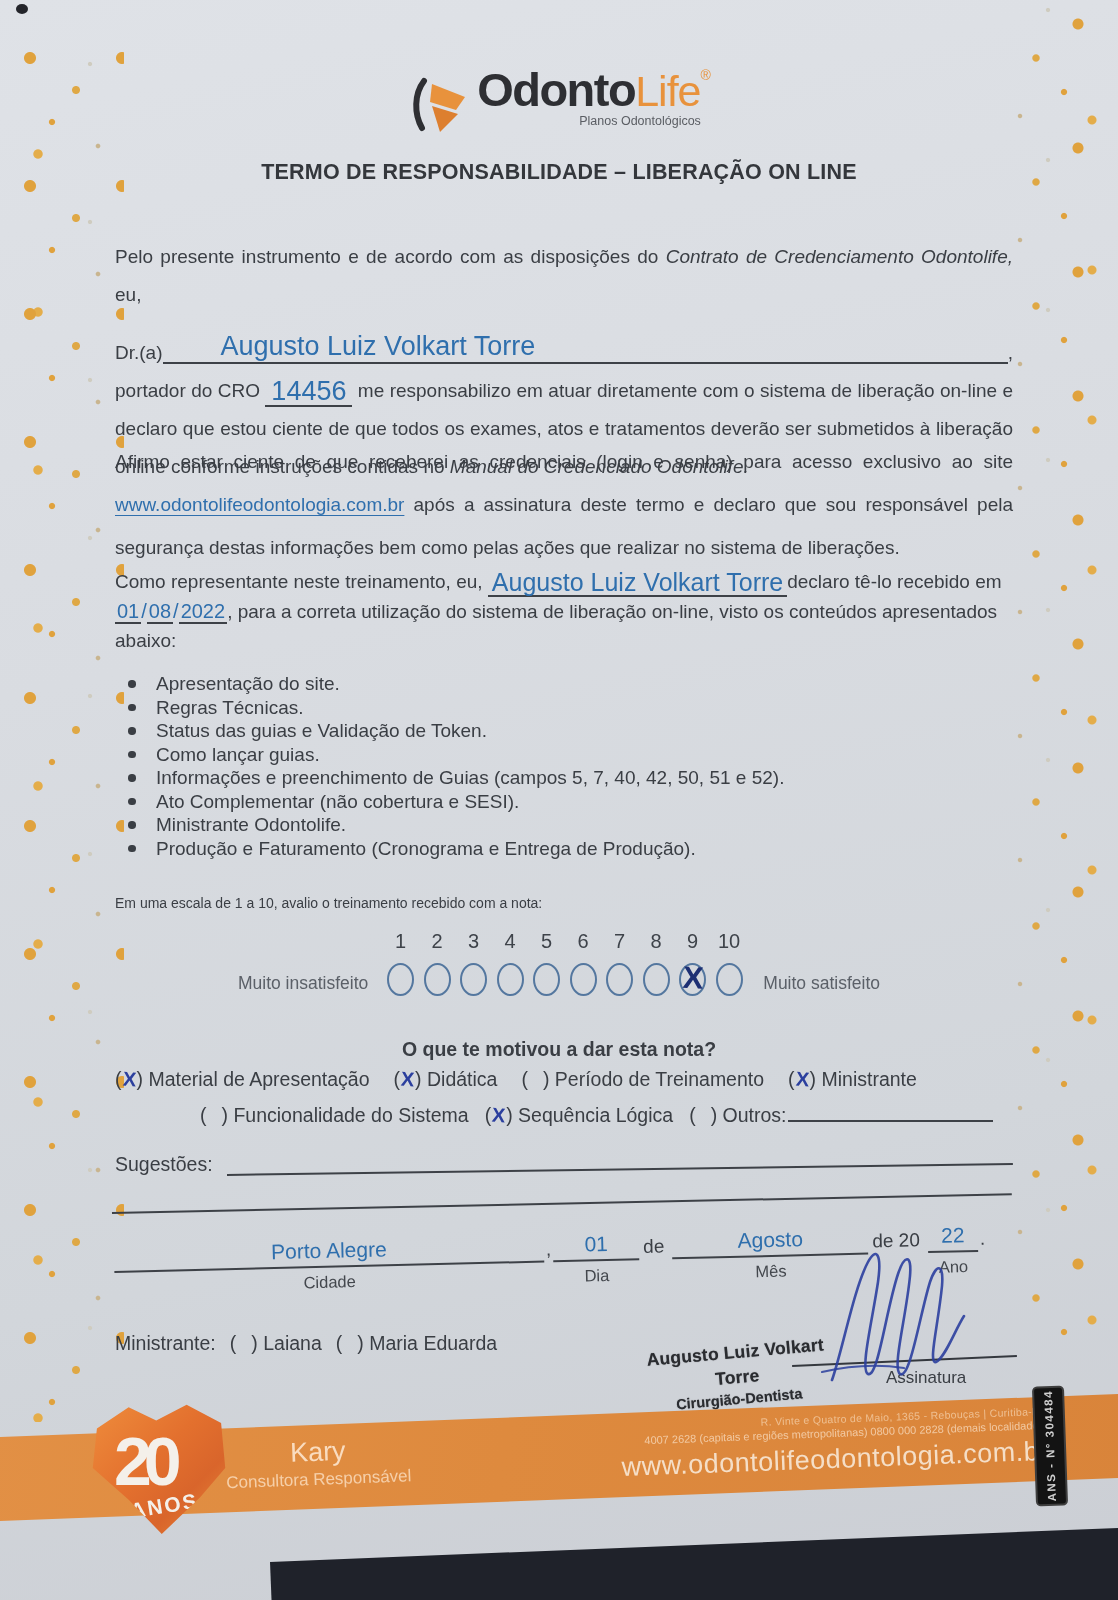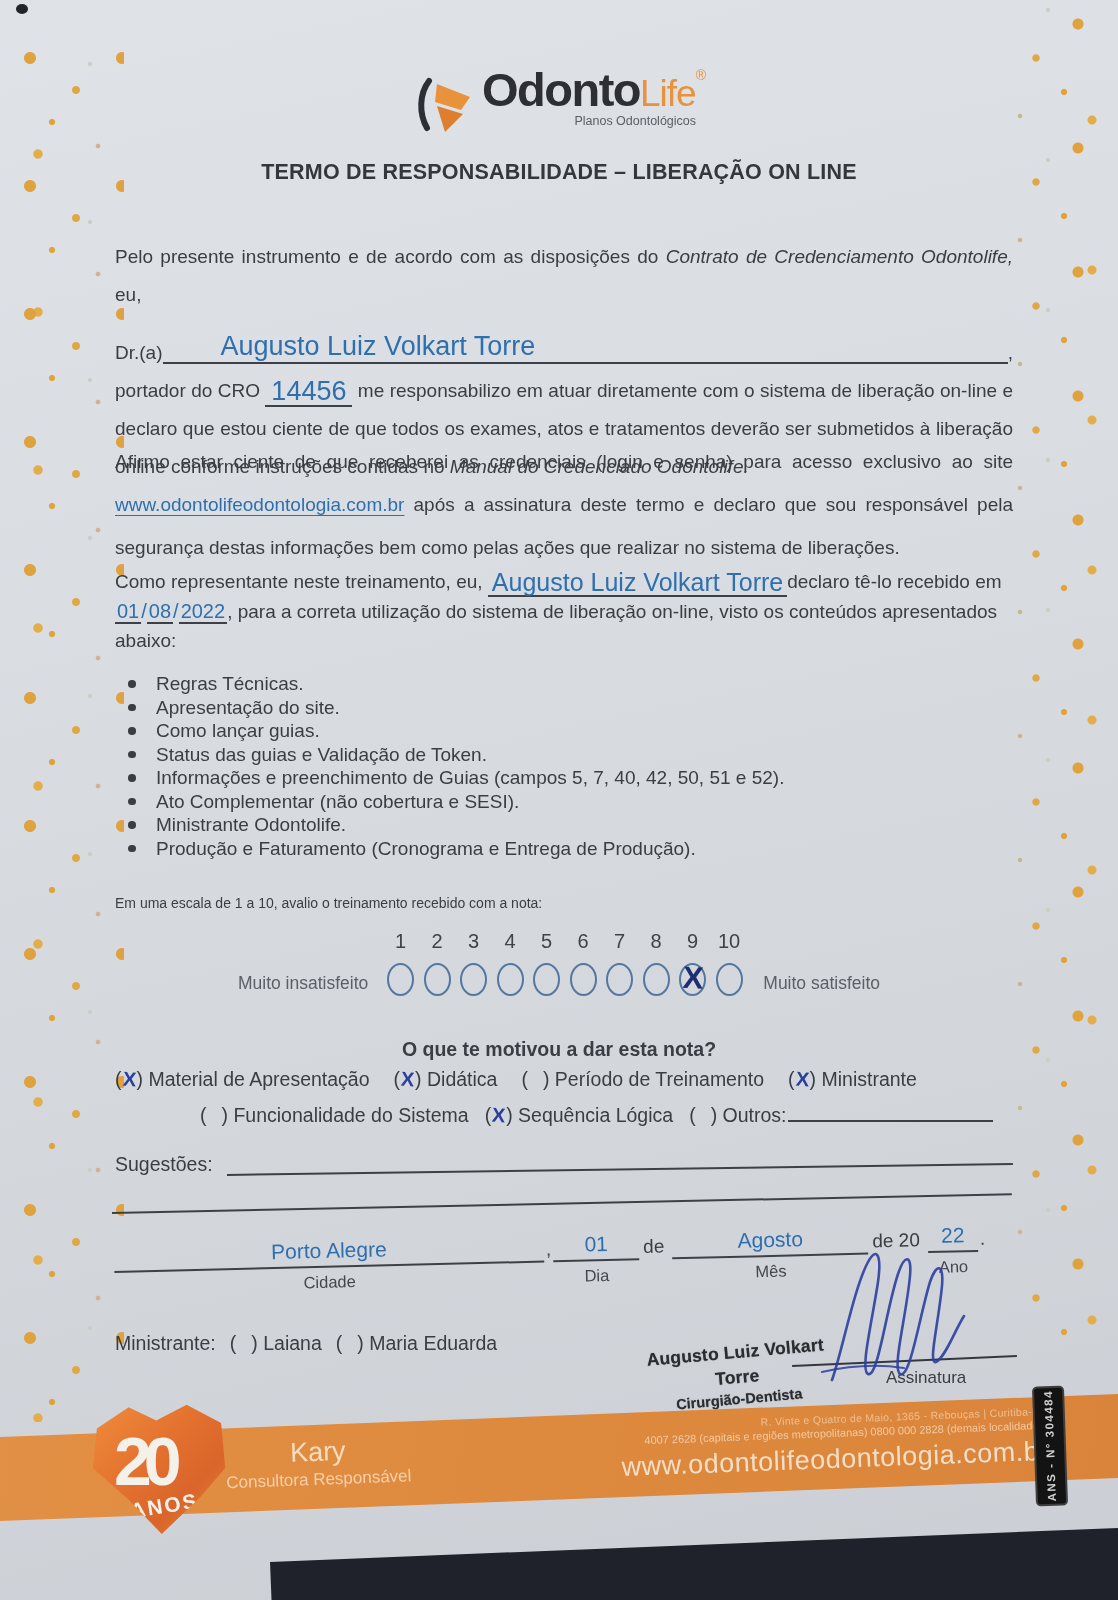--- a/index.html
+++ b/index.html
@@ -30,21 +30,21 @@
       radial-gradient(circle at 20px 116px,#c9b58f 1.7px,rgba(0,0,0,0) 2.7px),
       radial-gradient(circle at 92px 120px,#e4ad4a 4px,rgba(0,0,0,0) 5px),
       radial-gradient(circle at 48px 10px,#cfccc0 1.6px,rgba(0,0,0,0) 2.6px);
     background-size:96px 124px,96px 124px,96px 124px,96px 124px,130px 150px,130px 150px;}
 
   
   .logo-wrap{position:absolute;top:66px;left:0;width:100%;display:flex;justify-content:center;align-items:flex-start;}
   .logo-icon{margin-top:6px;margin-right:4px;}
   .logo-text{line-height:1;}
   .logo-main{font-size:47px;font-weight:700;letter-spacing:-1.5px;color:#2E2F33;}
-  .logo-life{font-size:37px;font-weight:400;letter-spacing:-1px;color:var(--brand-orange);margin-top:40px;}
+  .logo-life{font-size:43px;font-weight:400;letter-spacing:-1px;color:var(--brand-orange);margin-top:40px;}
   .logo-reg{font-size:14px;color:var(--brand-orange);vertical-align:26px;}
   .logo-tagline{font-size:12.5px;color:#5A5D63;text-align:right;margin-top:2px;padding-right:10px;}
 
   .doc-title{position:absolute;top:160px;left:0;width:100%;text-align:center;
     font-size:21.5px;font-weight:700;color:#34373C;letter-spacing:.2px;}
 
   .body-col{position:absolute;left:115px;width:898px;color:var(--ink);font-size:19px;}
   .p1{top:238px;}
   .p1a{text-align:justify;line-height:38px;}
   .italic{font-style:italic;}
@@ -174,24 +174,24 @@
       <span>,</span>
     </div>
     <div class="p1b"><span>portador do CRO </span><span class="cro-num">14456</span><span> me responsabilizo em atuar diretamente com o sistema de liberação on-line e declaro que estou ciente de que todos os exames, atos e tratamentos deverão ser submetidos à liberação online conforme instruções contidas no </span><span class="italic">Manual do Credenciado Odontolife.</span></div>
   </div>
 
   <div class="body-col p2"><span>Afirmo estar ciente de que receberei as credenciais (login e senha) para acesso exclusivo ao site </span><span class="url-link">www.odontolifeodontologia.com.br</span><span> após a assinatura deste termo e declaro que sou responsável pela segurança destas informações bem como pelas ações que realizar no sistema de liberações.</span></div>
 
   <div class="body-col p3"><span>Como representante neste treinamento, eu,</span> <span class="p3-name">Augusto Luiz Volkart Torre</span><span>declaro tê-lo recebido em </span><span class="p3-date"><span class="seg">01</span><span>/</span><span class="seg">08</span><span>/</span><span class="seg">2022</span></span><span>,  para a correta utilização do sistema de liberação on-line, visto os conteúdos apresentados abaixo:</span></div>
 
   <ul class="body-col topics">
+      <li>Apresentação do site.</li>
       <li>Regras Técnicas.</li>
-      <li>Apresentação do site.</li>
+      <li>Status das guias e Validação de Token.</li>
       <li>Como lançar guias.</li>
-      <li>Status das guias e Validação de Token.</li>
       <li>Informações e preenchimento de Guias (campos 5, 7, 40, 42, 50, 51 e 52).</li>
       <li>Ato Complementar (não cobertura e SESI).</li>
       <li>Ministrante Odontolife.</li>
       <li>Produção e Faturamento (Cronograma e Entrega de Produção).</li>
     </ul>
 
   <div class="body-col rating-q">Em uma escala de 1 a 10, avalio o treinamento recebido com a nota:</div>
   <div class="scale-row">
     <span class="scale-side left">Muito insatisfeito</span>
     <span class="scale-cells">

